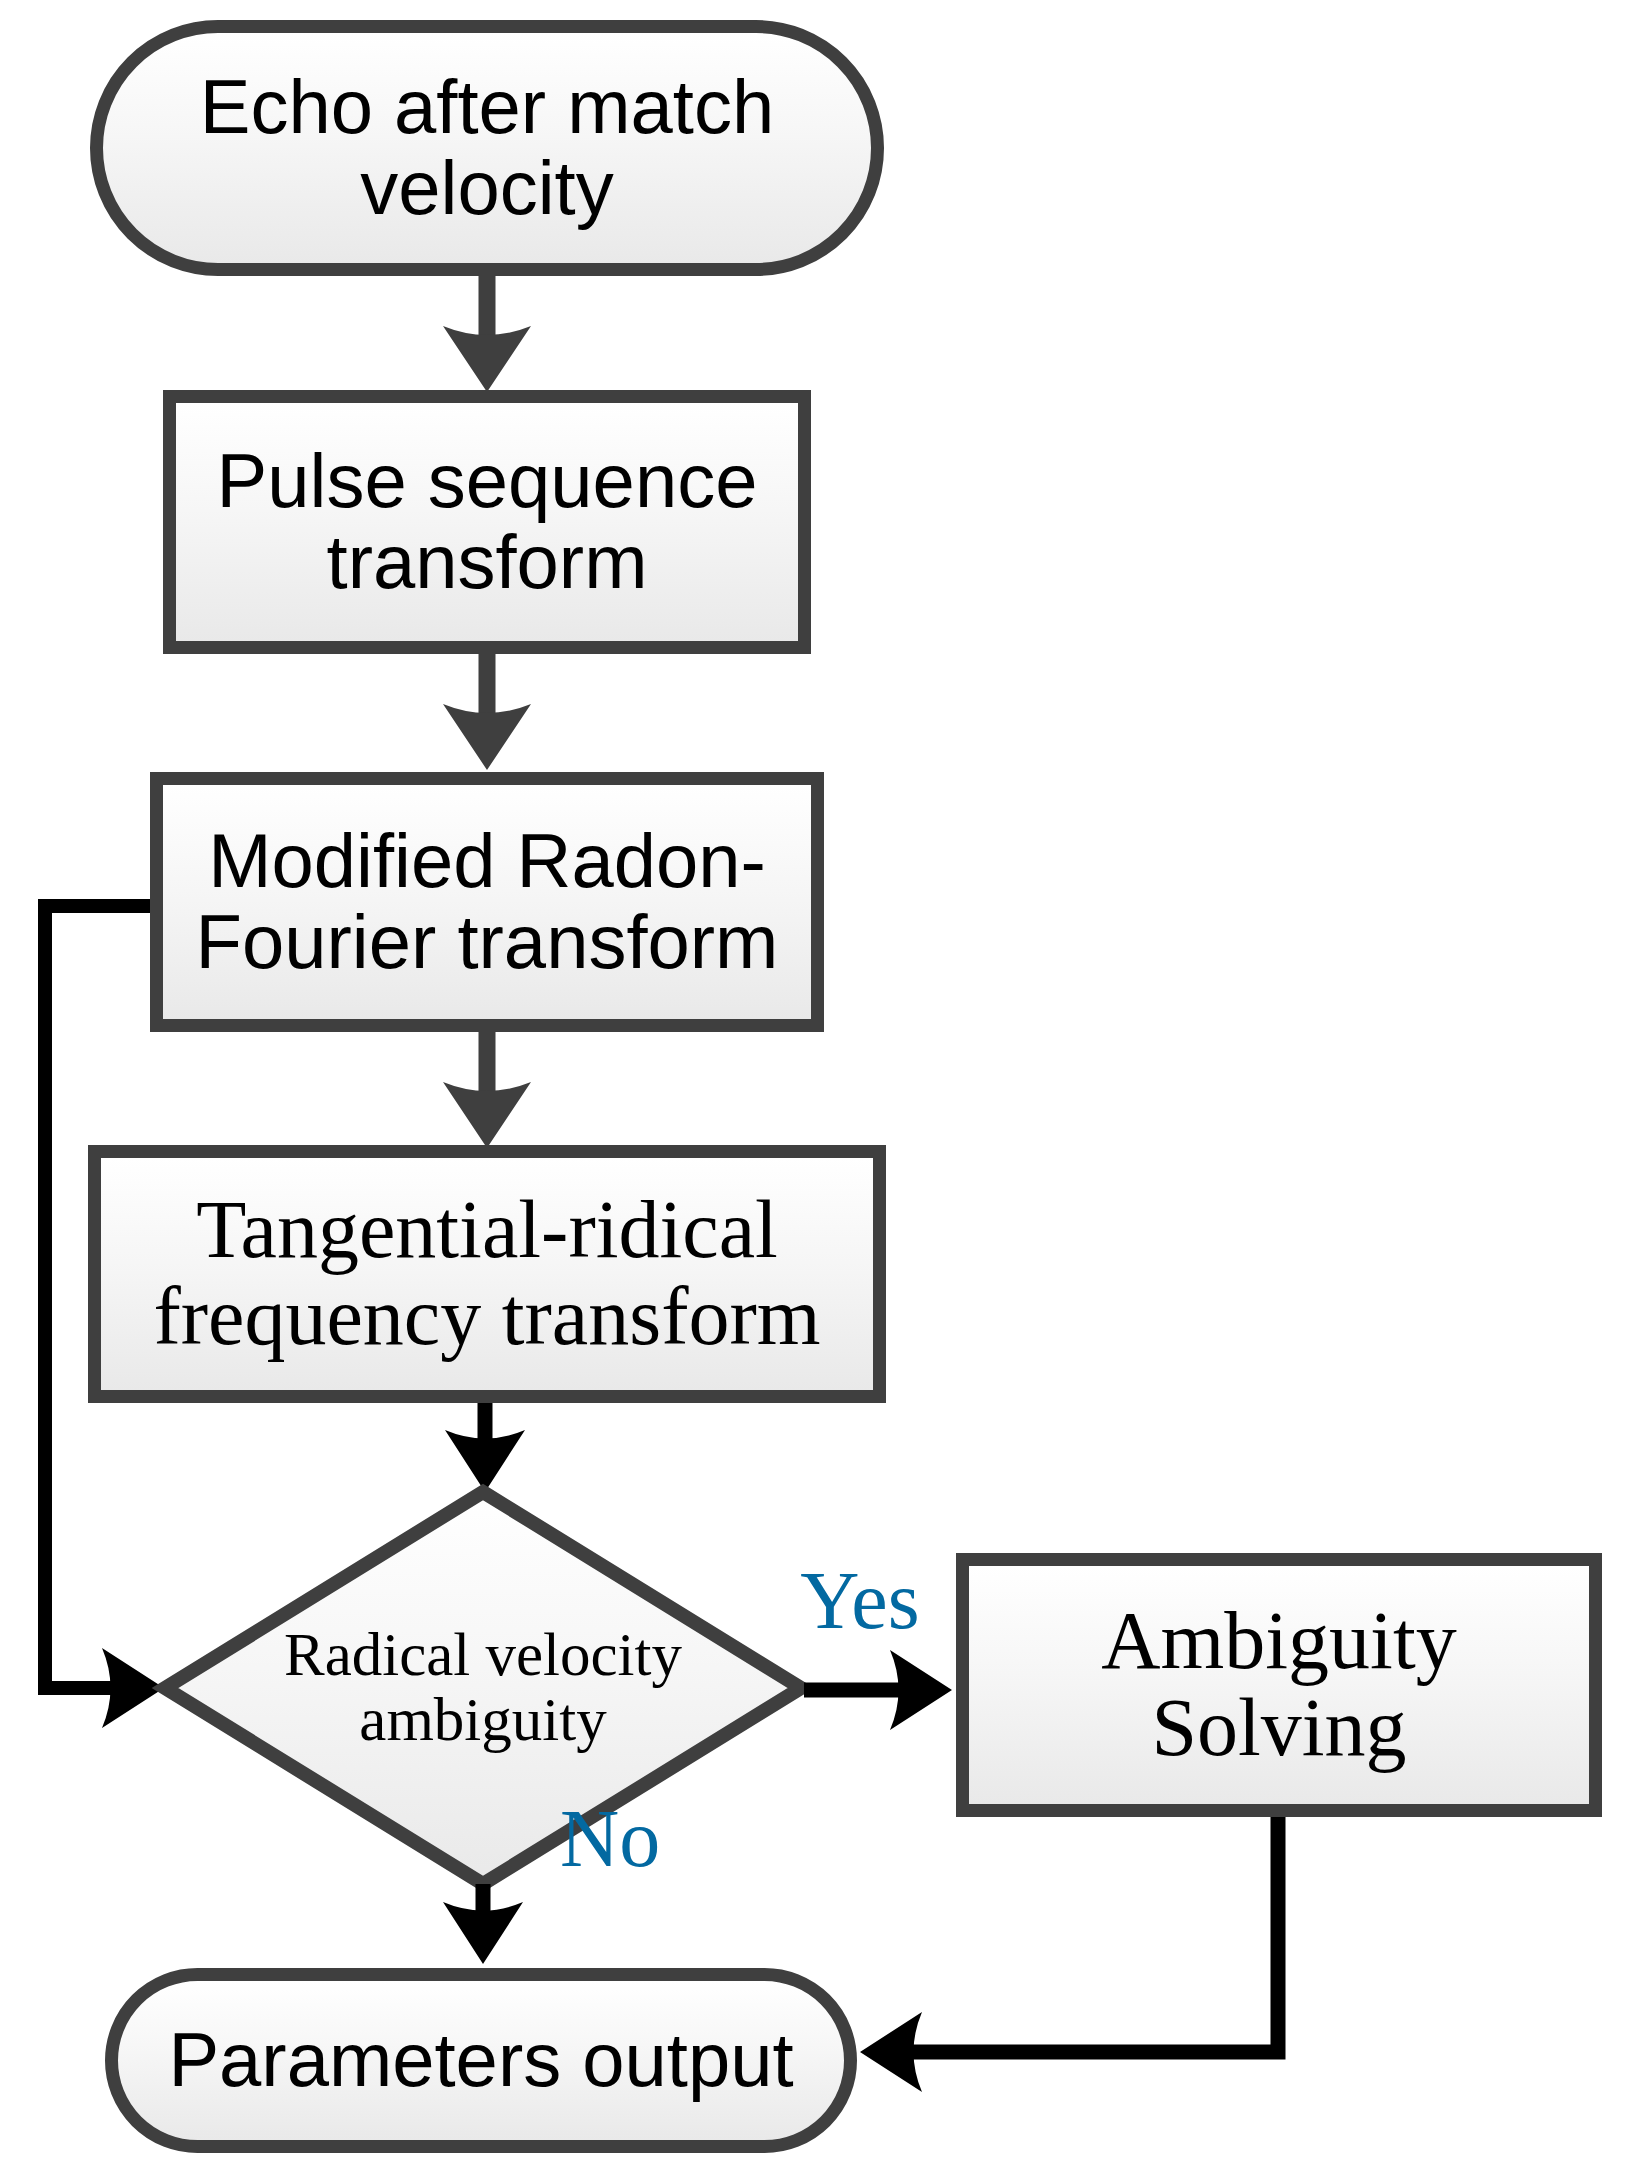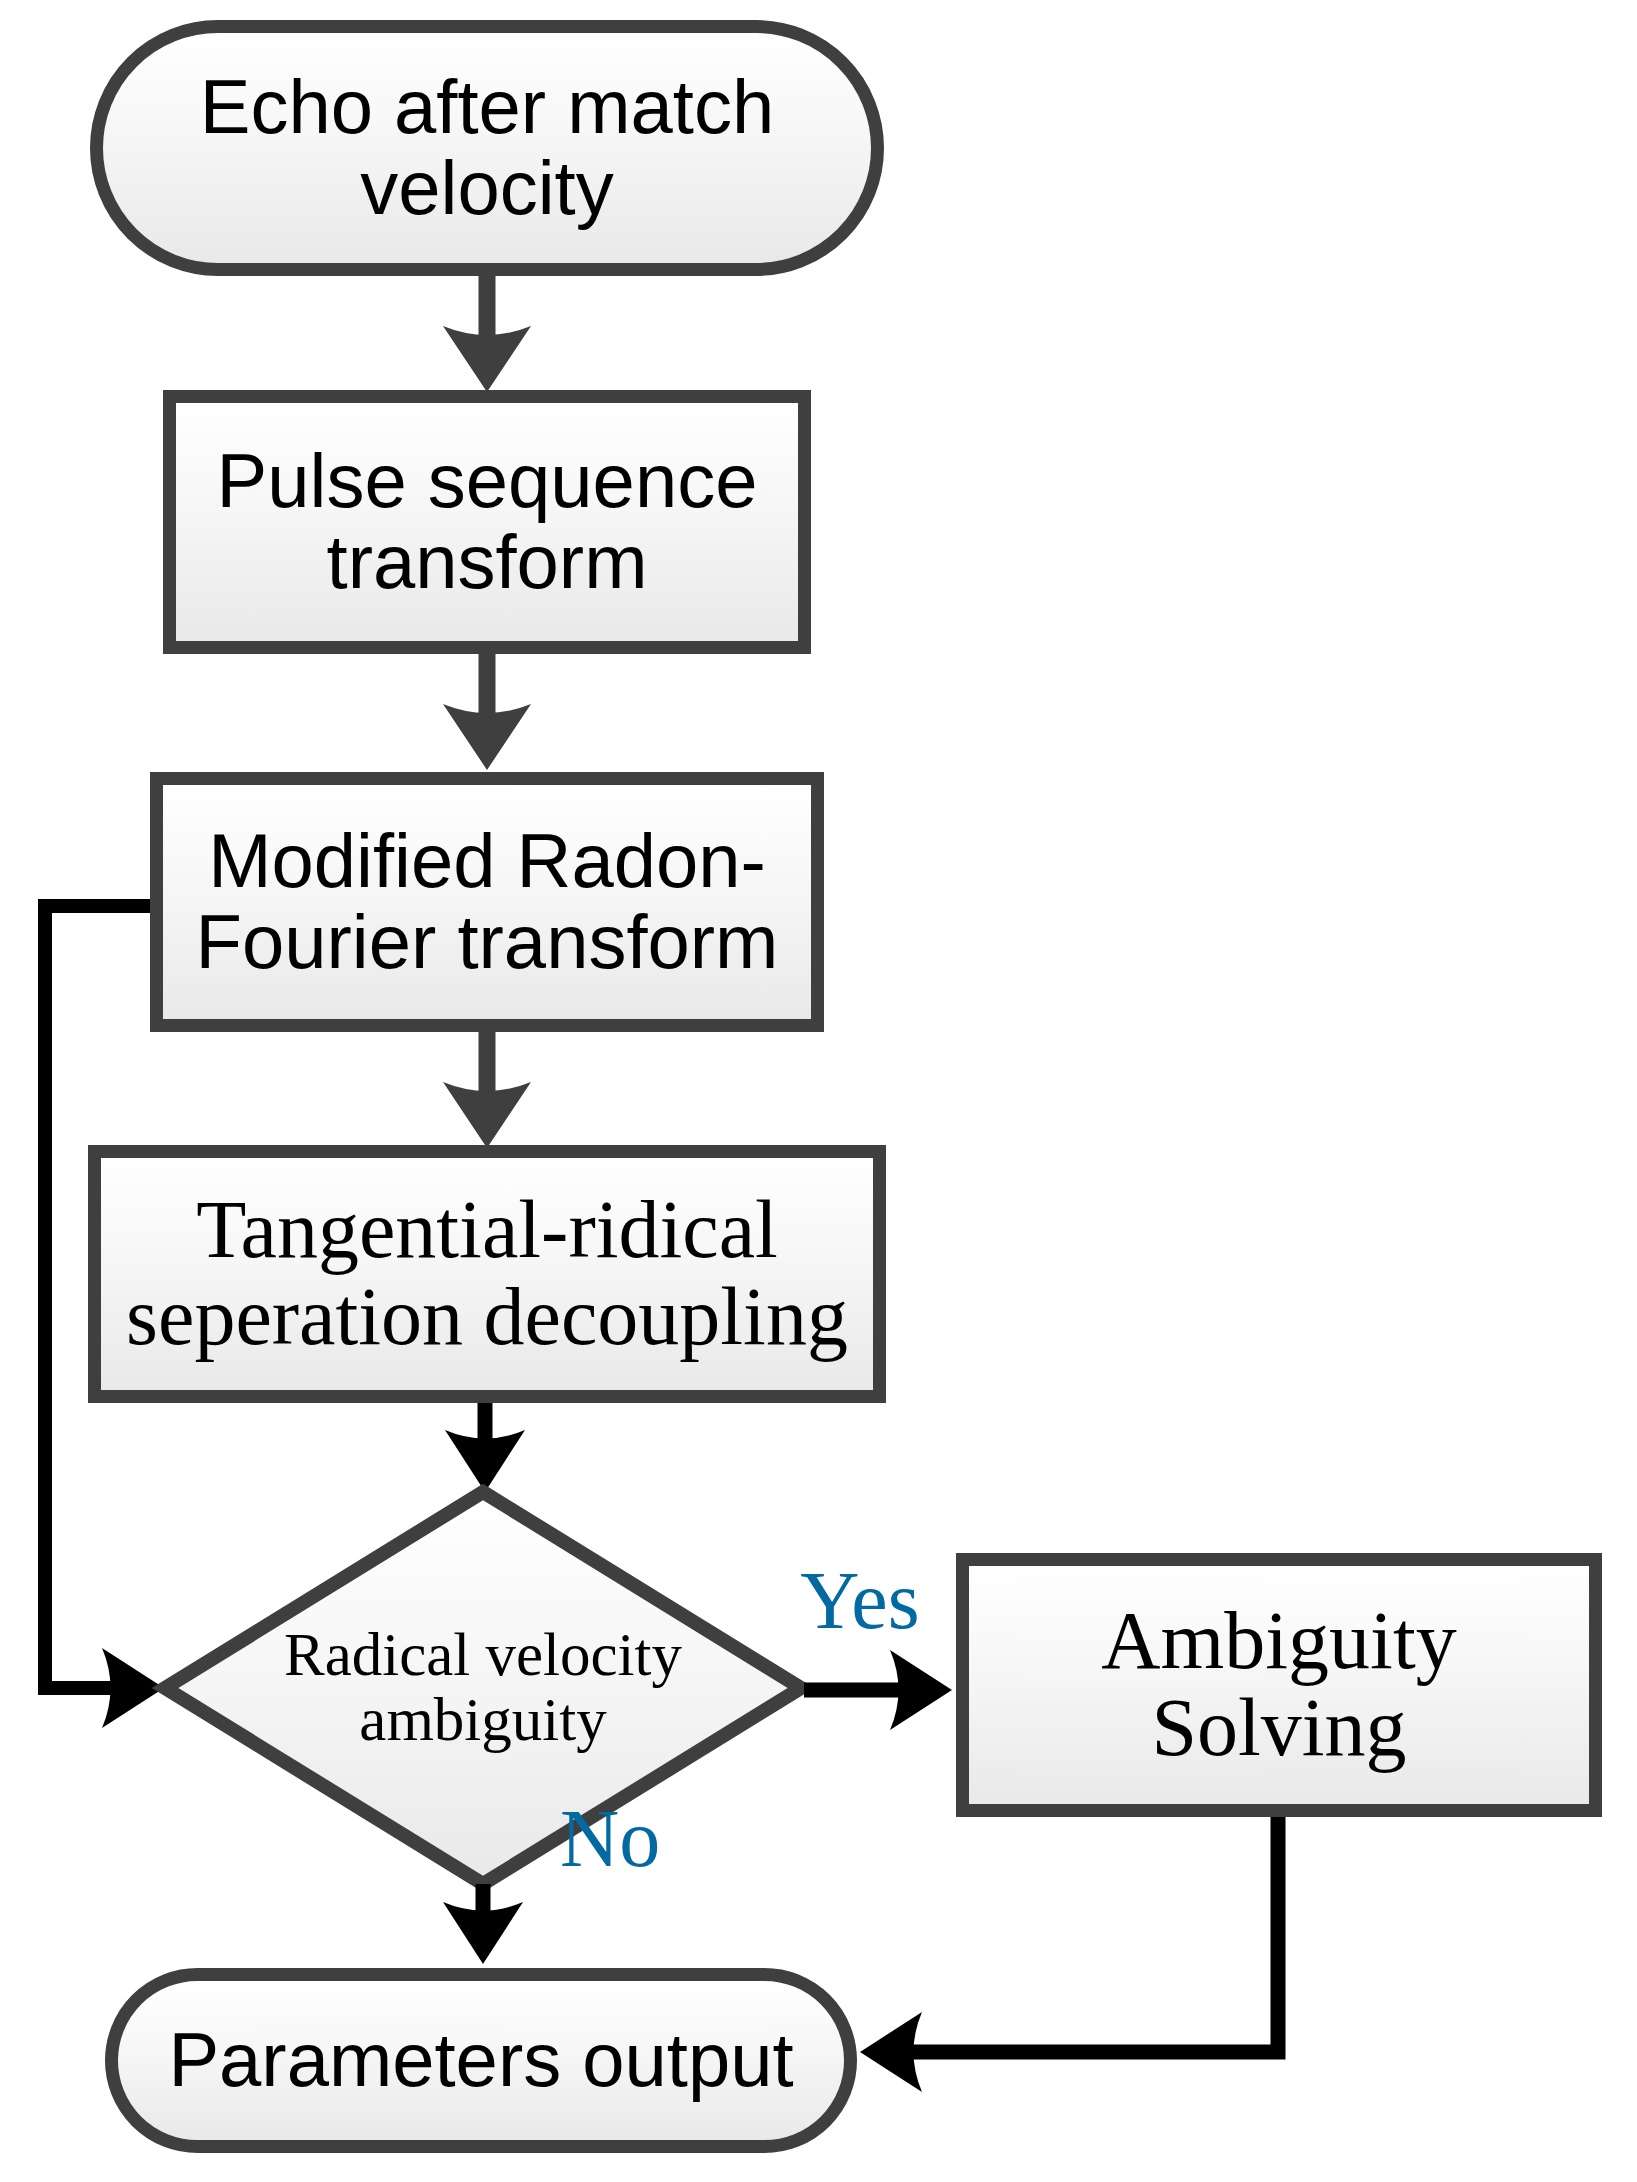--- a/index.html
+++ b/index.html
@@ -105,21 +105,21 @@
     <div class="txt sans">transform</div>
   </div>
 
   <div class="shape" style="left:150px;top:772px;width:674px;height:260px;">
     <div class="txt sans">Modified Radon-</div>
     <div class="txt sans">Fourier transform</div>
   </div>
 
   <div class="shape" style="left:88px;top:1145px;width:798px;height:258px;">
     <div class="txt serif">Tangential-ridical</div>
-    <div class="txt serif">seperation decoupling</div>
+    <div class="txt serif">frequency transform</div>
   </div>
 
   <div class="diamond-text">
     <div class="txt">Radical velocity</div>
     <div class="txt">ambiguity</div>
   </div>
 
   <div class="shape" style="left:956px;top:1553px;width:646px;height:264px;">
     <div class="txt serif">Ambiguity</div>
     <div class="txt serif">Solving</div>

